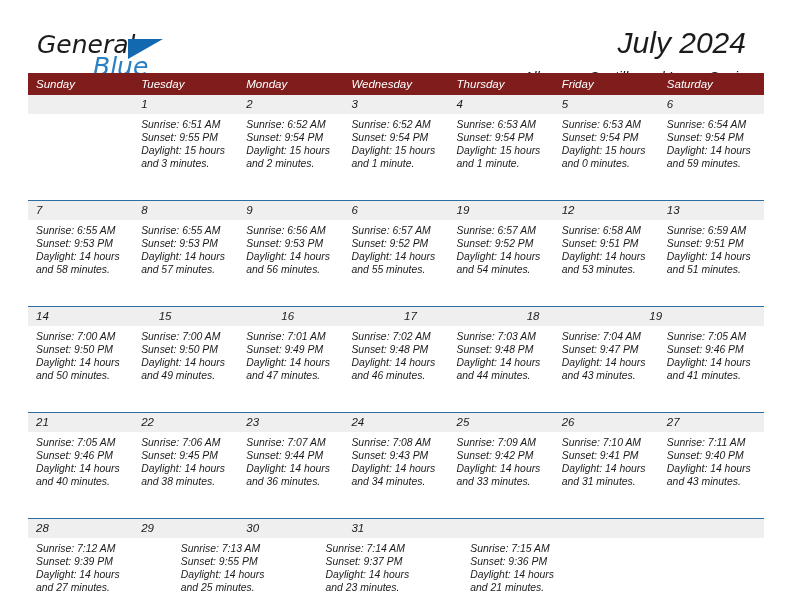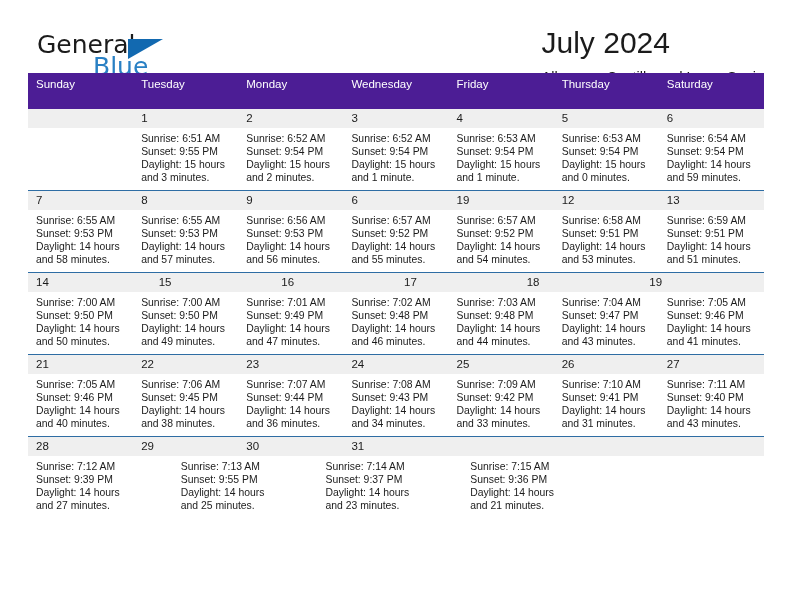--- a/index.html
+++ b/index.html
@@ -14,20 +14,21 @@
     color: #000000;
     overflow: hidden;
   }
 
   .page {
     position: relative;
     width: 792px;
     height: 612px;
     box-sizing: border-box;
     padding: 0 28px;
+    font-style: italic;
   }
 
   
   .top {
     position: relative;
     height: 73px;
   }
 
   .brand {
     position: absolute;
@@ -61,23 +62,23 @@
     left: 91px;
     top: 9px;
     width: 0;
     height: 0;
     border-left: 35px solid #1269b0;
     border-bottom: 20px solid transparent;
   }
 
   .titles {
     position: absolute;
-    right: 0;
+    right: 18px;
     top: 26px;
-    text-align: left;
+    text-align: right;
   }
   .month-title {
     font-size: 30px;
     font-weight: 400;
     color: #1b1b1b;
     line-height: 1.12;
     white-space: nowrap;
     font-family: "Liberation Sans", sans-serif;
   }
   .location {
@@ -92,22 +93,22 @@
   
   .calendar {
     position: relative;
     width: 736px;
     border-collapse: collapse;
     table-layout: fixed;
   }
 
   .dow-row {
     display: flex;
-    background: #4c1d95;
-    height: 36px;
+    background: #7f1d1d;
+    height: 22px;
   }
   .dow {
     flex: 1 1 0;
     color: #ffffff;
     font-size: 11.5px;
     line-height: 22px;
     padding-left: 8px;
     box-sizing: border-box;
     white-space: nowrap;
     font-family: "Liberation Sans", sans-serif;
@@ -121,21 +122,21 @@
     border-top: none;
   }
   .week-numbers {
     display: flex;
     background: #efefef;
     height: 19px;
   }
   .week-body {
     display: flex;
     background: #ffffff;
-    height: 62px;
+    height: 86px;
   }
   .week:last-of-type .week-body {
     height: 76px;
     gap: 44px;
   }
 
   .daynum-cell {
     flex: 1 1 0;
     box-sizing: border-box;
     padding-left: 8px;
@@ -177,22 +178,22 @@
 
   </div>
 
   <div class="calendar">
 
     <div class="dow-row">
       <div class="dow">Sunday</div>
       <div class="dow">Tuesday</div>
       <div class="dow">Monday</div>
       <div class="dow">Wednesday</div>
+      <div class="dow">Thursday</div>
       <div class="dow">Friday</div>
-      <div class="dow">Thursday</div>
       <div class="dow">Saturday</div>
     </div>
 
     <div id="weeks-host">
         <div class="week">
           <div class="week-numbers">
             <div class="daynum-cell"></div>
             <div class="daynum-cell">1</div>
             <div class="daynum-cell">2</div>
             <div class="daynum-cell">3</div>

